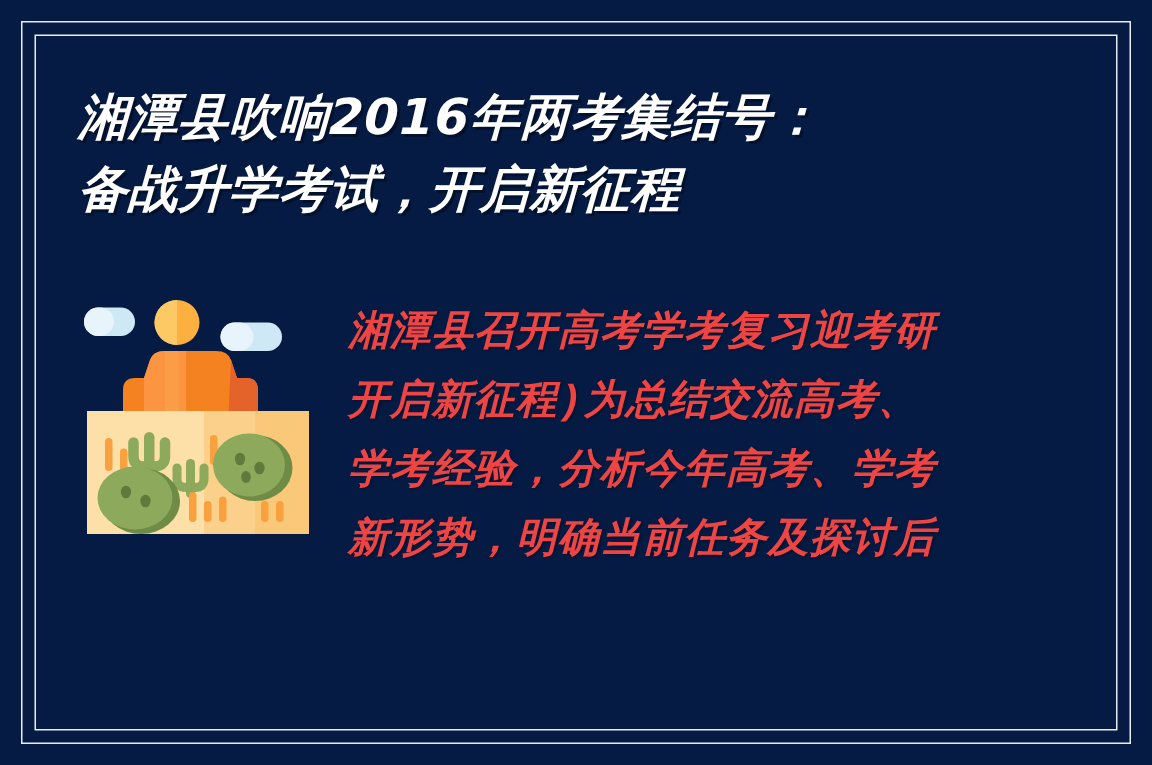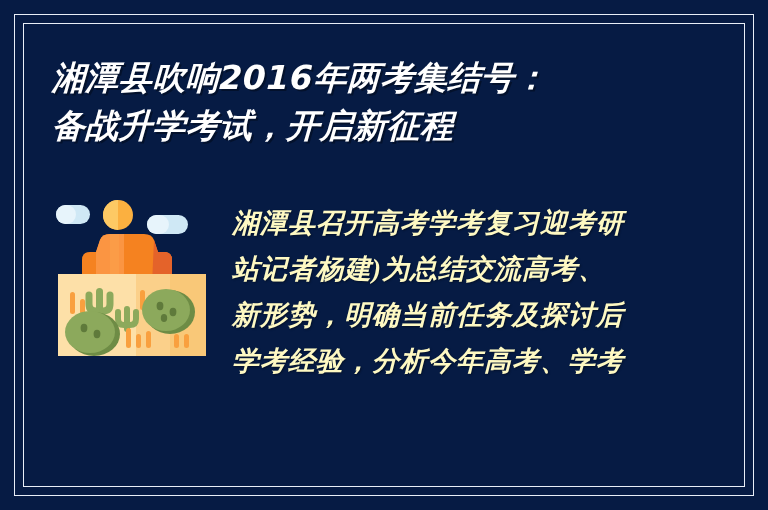--- a/index.html
+++ b/index.html
@@ -71,28 +71,28 @@
   .illus svg { display: block; }
 
   
   .body-copy {
     position: absolute;
     left: 232px;
     top: 200px;
     width: 440px;
   }
   .body-line {
-    color: #fef9c3;
+    color: #ef4444;
     font-size: 27px;
     line-height: 46px;
     font-style: italic;
     font-weight: 600;
     letter-spacing: 1px;
     white-space: nowrap;
-    font-family: Liberation Serif, serif;
+    font-family: Liberation Mono, monospace;
     text-shadow: 1px 1px 2px rgba(0,0,0,0.4);
   }
 </style>
 </head>
 <body>
 
 <div class="poster">
 
   <div class="frame-outer"></div>
   <div class="frame-inner"></div>
@@ -171,18 +171,18 @@
         <rect x="84" y="138" width="5" height="14" rx="2.5" fill="#F9A03F"></rect>
         <rect x="94" y="135" width="5" height="17" rx="2.5" fill="#F9A03F"></rect>
         <rect x="122" y="138" width="5" height="14" rx="2.5" fill="#F9A03F"></rect>
         <rect x="132" y="138" width="5" height="14" rx="2.5" fill="#F9A03F"></rect>
       </g>
     </svg>
   </div>
 
   <div class="body-copy">
     <div class="body-line">湘潭县召开高考学考复习迎考研</div>
-    <div class="body-line">站记者杨建)为总结交流高考、</div>
+    <div class="body-line">开启新征程)为总结交流高考、</div>
+    <div class="body-line">学考经验，分析今年高考、学考</div>
     <div class="body-line">新形势，明确当前任务及探讨后</div>
-    <div class="body-line">学考经验，分析今年高考、学考</div>
   </div>
 
 </div>
 
 </body></html>

